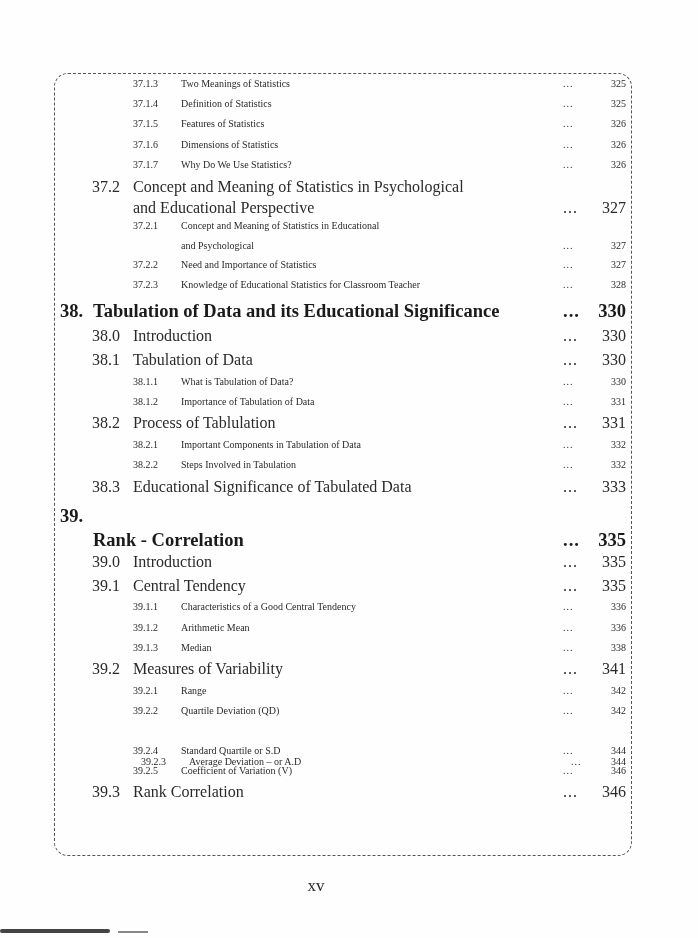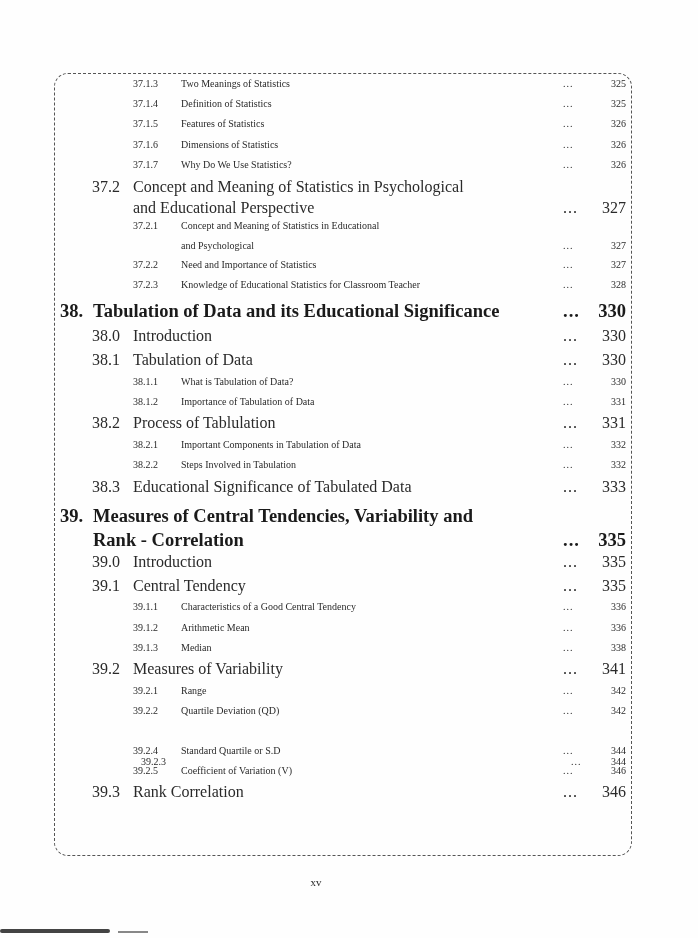--- a/index.html
+++ b/index.html
@@ -14,21 +14,21 @@
   .l3 { font-size:10px; }
   .l3 .num { left:133px; }
   .l3 .title { left:181px; }
   .l2 { font-size:16px; }
   .l2 .num { left:92px; }
   .l2 .title { left:133px; }
   .l1 { font-size:18.5px; font-weight:bold; color:#1a1a1a; }
   .l1 .num { left:60px; }
   .l1 .title { left:93px; }
   .l1 .dots, .l1 .page { font-weight:bold; }
-  .footer { position:absolute; top:876px; left:0; width:632px; text-align:center; font-size:11px; }
+  .footer { position:absolute; top:876px; left:0; width:632px; text-align:center; font-size:17px; }
   .strip { position:absolute; left:0; top:929px; height:4px; width:110px; background:#444; border-radius:2px; }
   .strip2 { position:absolute; left:118px; top:931px; height:2px; width:30px; background:#888; }
 </style>
 </head>
 <body>
 
 <div class="box"></div>
 <div id="toc">
     <div class="row l3" style="top: 78px;">
       <span class="num">37.1.3</span>
@@ -135,21 +135,20 @@
       <span class="page" style="top: 0px;">332</span>
     </div>
     <div class="row l2" style="top: 478px;">
       <span class="num">38.3</span>
       <span class="title">Educational Significance of Tabulated Data</span>
       <span class="dots" style="top: 0px;">...</span>
       <span class="page" style="top: 0px;">333</span>
     </div>
     <div class="row l1" style="top: 506px;">
       <span class="num">39.</span>
-      <span class="title">Measures of Central Tendencies, Variability and</span>
       <span class="title" style="top: 24px; left: 93px;">Rank - Correlation</span>
       <span class="dots" style="top: 24px;">...</span>
       <span class="page" style="top: 24px;">335</span>
     </div>
     <div class="row l2" style="top: 553px;">
       <span class="num">39.0</span>
       <span class="title">Introduction</span>
       <span class="dots" style="top: 0px;">...</span>
       <span class="page" style="top: 0px;">335</span>
     </div>
@@ -190,20 +189,21 @@
       <span class="page" style="top: 0px;">342</span>
     </div>
     <div class="row l3" style="top: 705px;">
       <span class="num">39.2.2</span>
       <span class="title">Quartile Deviation (QD)</span>
       <span class="dots" style="top: 0px;">...</span>
       <span class="page" style="top: 0px;">342</span>
     </div>
     <div class="row l3" style="top: 756px; margin-left: 8px;">
       <span class="num">39.2.3</span>
+      <span class="title">Average Deviation – or A.D</span>
       <span class="dots" style="top: 0px;">...</span>
       <span class="page" style="top: 0px;">344</span>
     </div>
     <div class="row l3" style="top: 745px;">
       <span class="num">39.2.4</span>
       <span class="title">Standard Quartile or S.D</span>
       <span class="dots" style="top: 0px;">...</span>
       <span class="page" style="top: 0px;">344</span>
     </div>
     <div class="row l3" style="top: 765px;">

